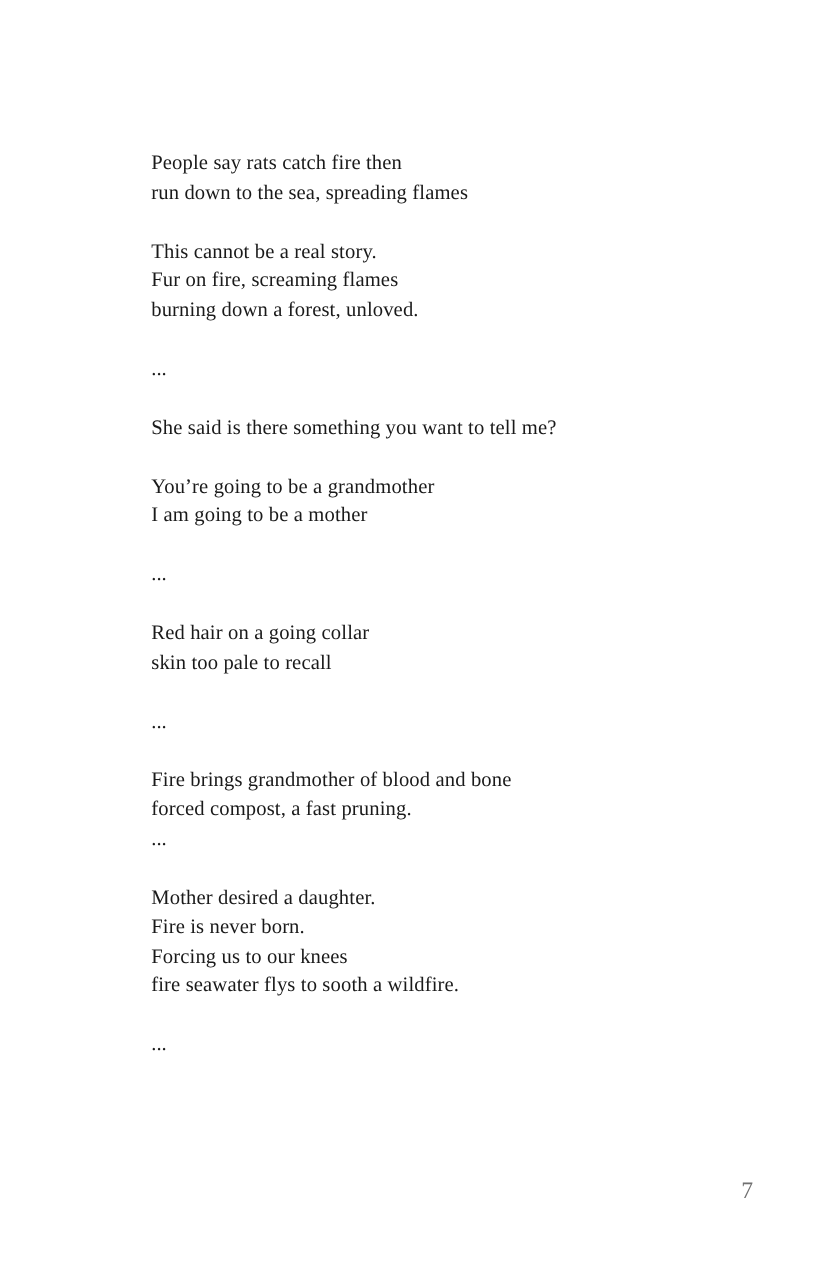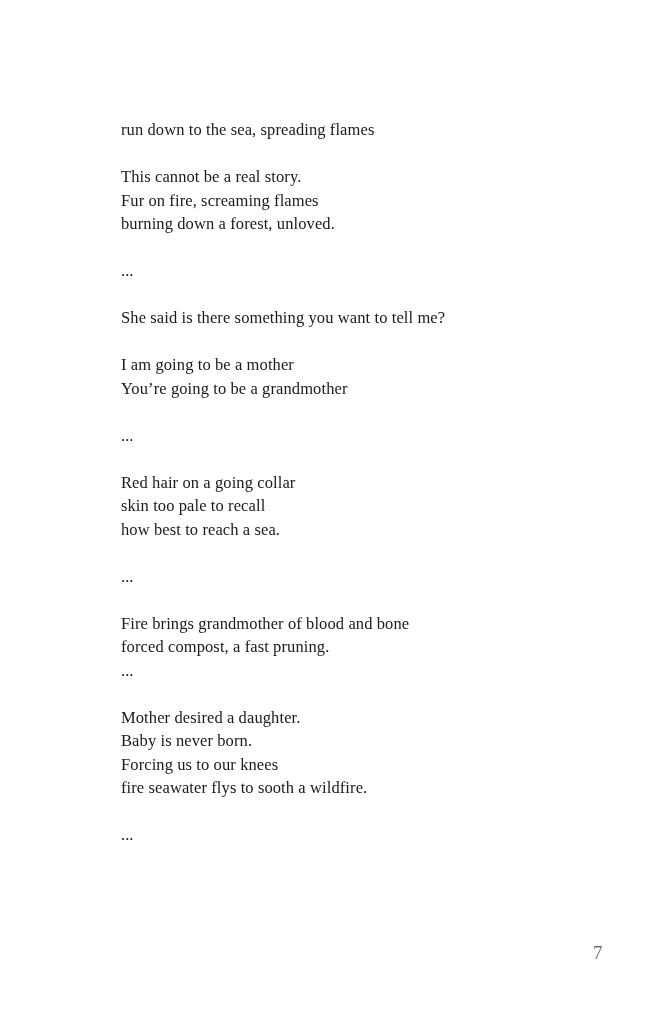--- a/index.html
+++ b/index.html
@@ -49,47 +49,47 @@
       font-size: 19px;
       color: #707070;
       font-family: "Liberation Serif", "DejaVu Serif", serif;
     }
   </style>
 </head>
 <body>
 
 <div class="page">
   <div class="poem">
+    <div class="line">People say rats catch fire then</div>
     <div class="line">run down to the sea, spreading flames</div>
     <div class="blank"></div>
     <div class="line">This cannot be a real story.</div>
     <div class="line">Fur on fire, screaming flames</div>
     <div class="line">burning down a forest, unloved.</div>
     <div class="blank"></div>
     <div class="ellipsis">...</div>
     <div class="blank"></div>
     <div class="line">She said is there something you want to tell me?</div>
     <div class="blank"></div>
+    <div class="line">You’re going to be a grandmother</div>
     <div class="line">I am going to be a mother</div>
-    <div class="line">You’re going to be a grandmother</div>
     <div class="blank"></div>
     <div class="ellipsis">...</div>
     <div class="blank"></div>
     <div class="line">Red hair on a going collar</div>
     <div class="line">skin too pale to recall</div>
-    <div class="line">how best to reach a sea.</div>
     <div class="blank"></div>
     <div class="ellipsis">...</div>
     <div class="blank"></div>
     <div class="line">Fire brings grandmother of blood and bone</div>
     <div class="line">forced compost, a fast pruning.</div>
     <div class="ellipsis">...</div>
     <div class="blank"></div>
     <div class="line">Mother desired a daughter.</div>
-    <div class="line">Baby is never born.</div>
+    <div class="line">Fire is never born.</div>
     <div class="line">Forcing us to our knees</div>
     <div class="line">fire seawater flys to sooth a wildfire.</div>
     <div class="blank"></div>
     <div class="ellipsis">...</div>
   </div>
 
   <div class="page-number">7</div>
 </div>
 
 </body></html>

